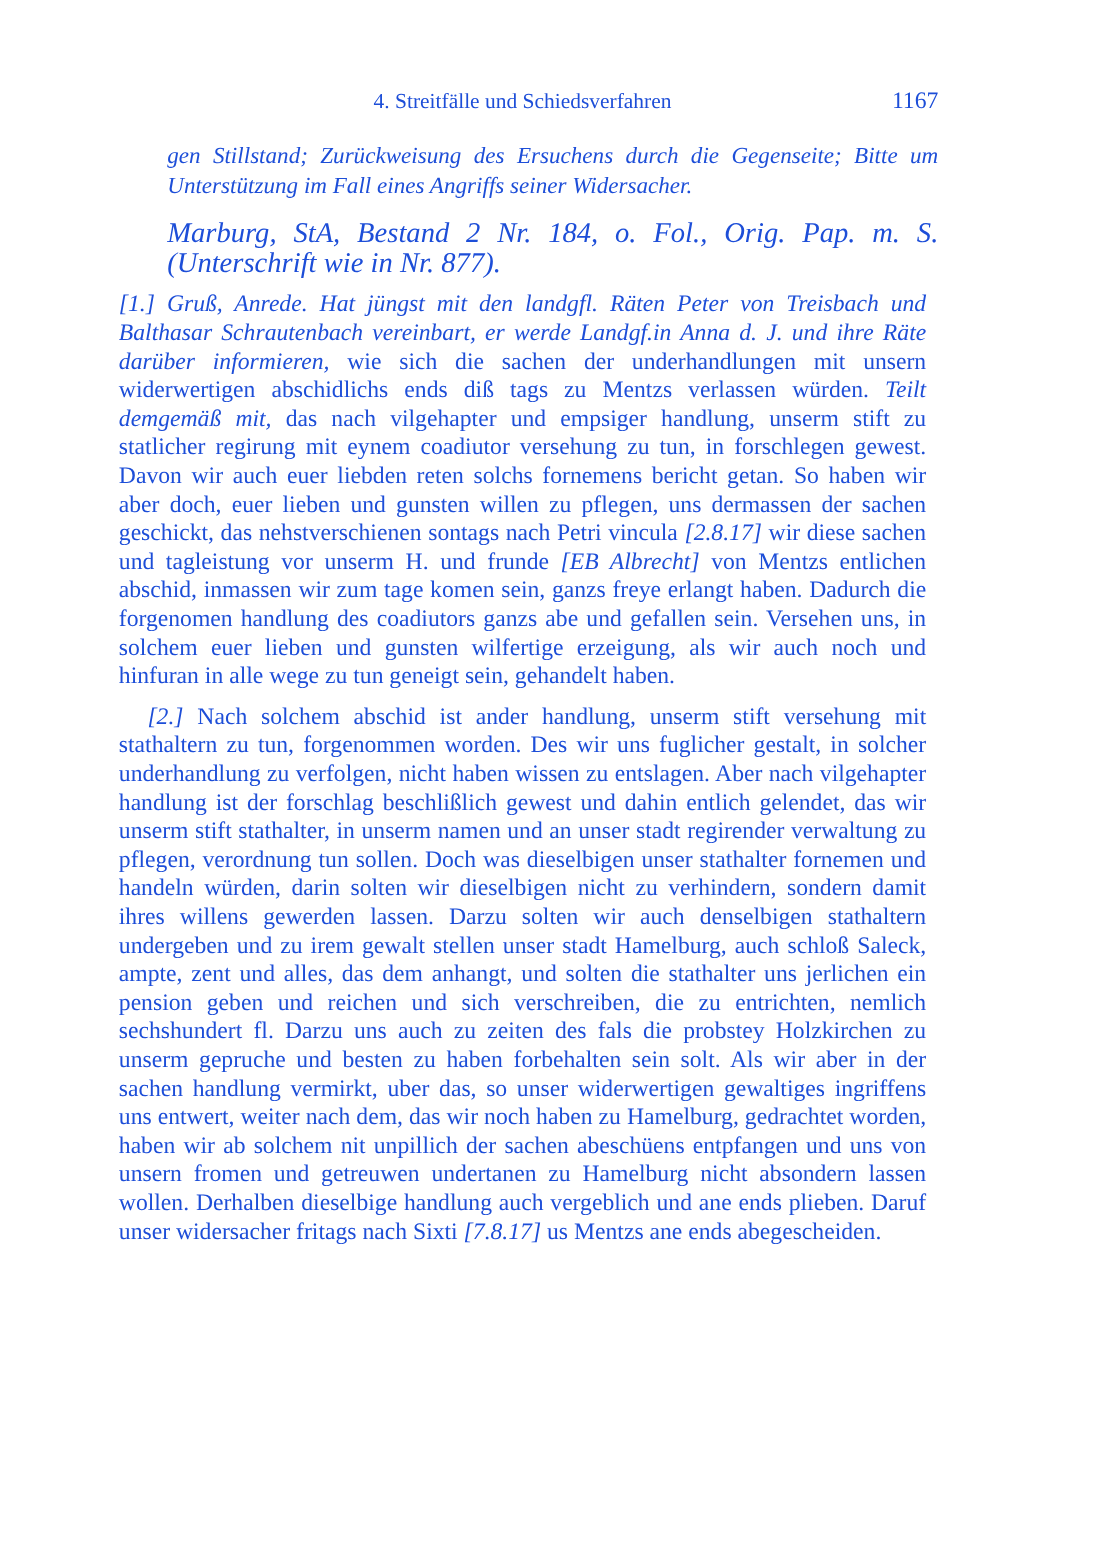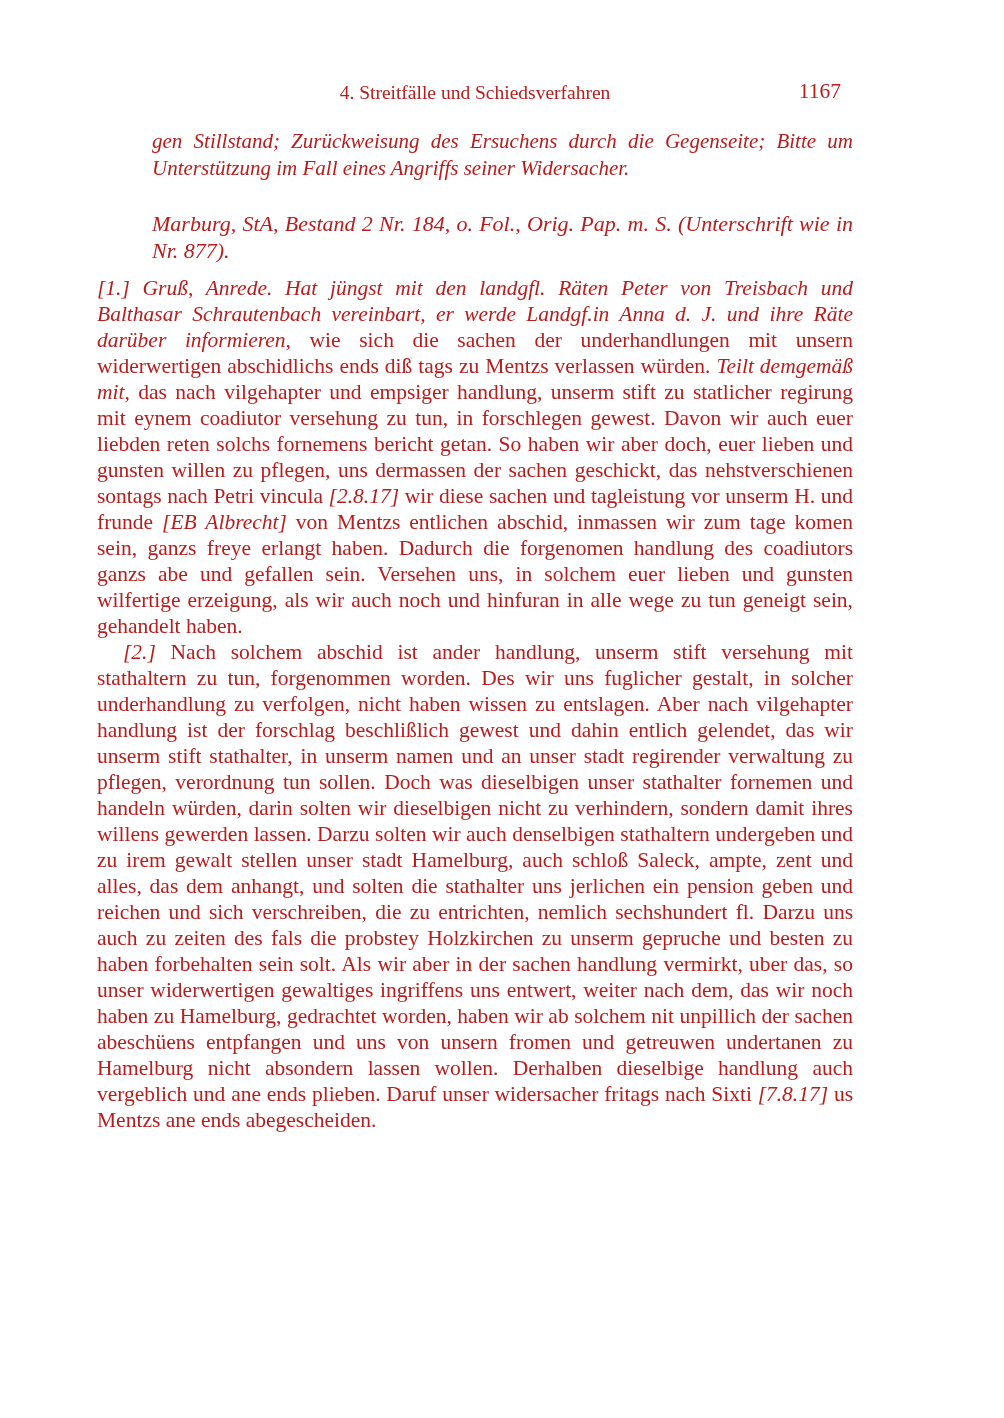--- a/index.html
+++ b/index.html
@@ -6,21 +6,21 @@
     margin: 0;
     padding: 0;
     background: #e8e8e8;
   }
   .page {
     position: relative;
     width: 1004px;
     height: 1418px;
     margin: 0 auto;
     background: #ffffff;
-    color: #b91c1c;
+    color: #1d4ed8;
     font-family: "Liberation Serif", "DejaVu Serif", serif;
     overflow: hidden;
   }
   .content {
     position: absolute;
     left: 97px;
     top: 80px;
     width: 756px;
   }
   .running-head {
@@ -28,46 +28,46 @@
     height: 26px;
     font-size: 19.5px;
     line-height: 26px;
   }
   .running-head .head-title {
     display: block;
     text-align: center;
   }
   .running-head .page-num {
     position: absolute;
-    right: 12px;
+    right: 0;
     top: -2px;
     font-size: 21.5px;
   }
   .regest {
     margin: 22px 0 16px 55px;
     width: 701px;
     font-size: 21px;
     line-height: 27px;
     text-align: justify;
   }
   .source {
-    margin: 28px 0 0 55px;
+    margin: 16px 0 0 55px;
     width: 701px;
-    font-size: 22px;
+    font-size: 26px;
     line-height: 27px;
     text-align: justify;
   }
   .bodytext {
     margin-top: 11px;
     font-size: 21.5px;
     line-height: 26px;
     text-align: justify;
   }
   .bodytext p {
-    margin: 0;
+    margin: 11px;
     padding: 0;
   }
   .bodytext p.indent {
     text-indent: 26px;
   }
   .it {
     font-style: italic;
   }
   span[data-name] { white-space: normal; }
 </style>

